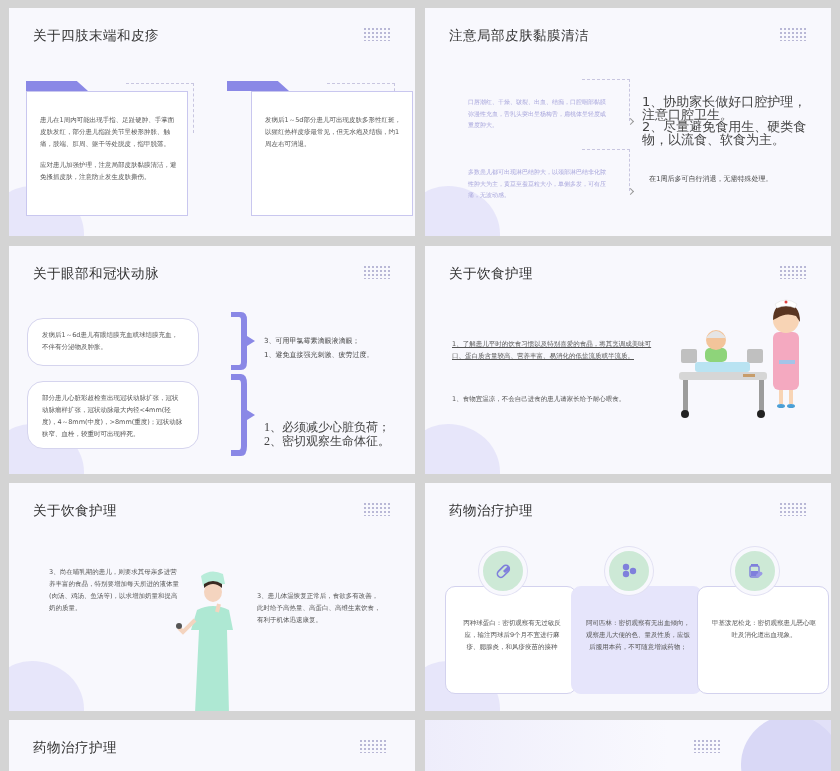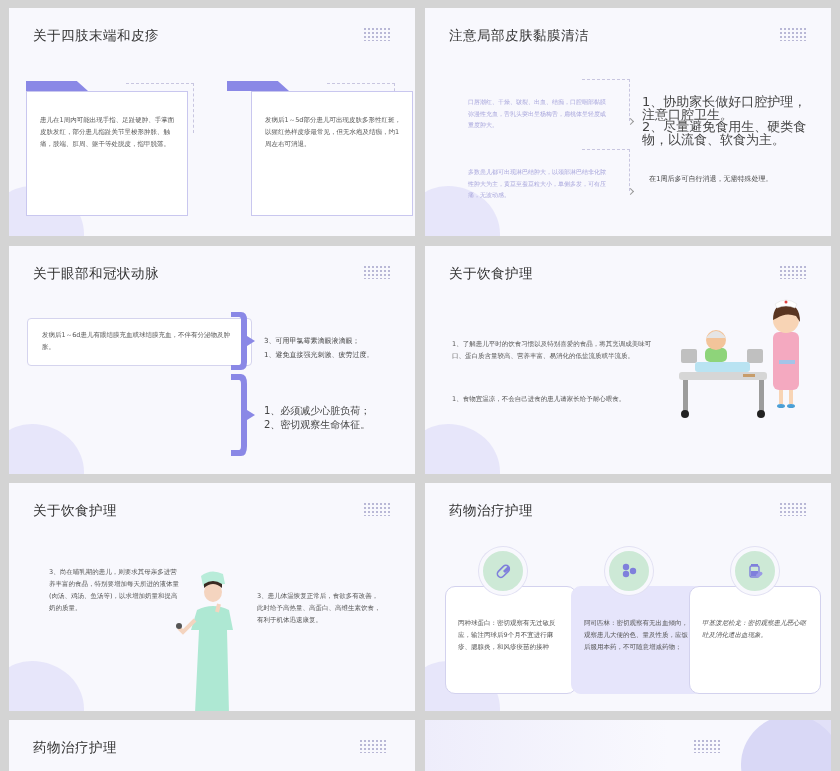--- a/index.html
+++ b/index.html
@@ -18,44 +18,45 @@
   .card1 { position: absolute; top: 83px; width: 162px; height: 125px; background: #fff; border: 1px solid #c9c7ef; }
   .tab1 { position: absolute; top: 73px; width: 62px; height: 10px; background: #8a88e6; clip-path: polygon(0 0, 82% 0, 100% 100%, 0 100%); }
   .dash1 { position: absolute; top: 75px; width: 68px; height: 50px; border-top: 1px dashed #c8c6e0; border-right: 1px dashed #c8c6e0; }
   .card1 .txt { position: absolute; left: 13px; right: 10px; top: 22px; }
 
   
   .bracket2 { position: absolute; width: 48px; height: 42px; border-top: 1px dashed #c8c6e0; border-right: 1px dashed #c8c6e0; }
   .bracket2::after { content: ""; position: absolute; right: -4px; bottom: -3px; width: 4px; height: 4px; border-top: 1px solid #999; border-right: 1px solid #999; transform: rotate(45deg); }
 
   
-  .box3 { position: absolute; left: 18px; width: 225px; background: #fff; border: 1px solid #d5d4ee; border-radius: 4px; }
+  .box3 { position: absolute; left: 18px; width: 172px; background: #fff; border: 1px solid #d5d4ee; border-radius: 16px; }
   .brace { position: absolute; left: 222px; width: 24px; }
   .brace svg { width: 100%; height: 100%; }
 
   
-  .mcard { position: absolute; top: 103px; width: 132px; height: 108px; border-radius: 10px; border: 1px solid #d3d2ee; background: #fff; }
+  .mcard { position: absolute; top: 103px; width: 132px; height: 108px; border-radius: 10px; border: 1px solid #d3d2ee; background: #fff; text-align: center; }
   .mcard.mid { background: #e6e5fb; border-color: #e6e5fb; }
   .mcircle { position: absolute; top: 64px; width: 48px; height: 48px; border-radius: 50%; background: #cde9d6; border: 4px solid #f8f8fd; box-shadow: 0 0 0 1px #e2e1f3; display: flex; align-items: center; justify-content: center; }
   .mcard .txt { position: absolute; left: 12px; right: 10px; top: 30px; }
 </style>
 </head>
 <body>
 
 <div class="grid">
 
   <div class="slide" style="left:9px;top:8px;">
     <div class="blob"></div>
     <div class="title">关于四肢末端和皮疹</div>
     <div class="dots"></div>
     <div class="dash1" style="left:117px;"></div>
     <div class="tab1" style="left:17px;"></div>
     <div class="card1" style="left:17px;">
       <div class="txt">
           <p>患儿在1周内可能出现手指、足趾硬肿、手掌面皮肤发红，部分患儿指趾关节呈梭形肿胀、触痛，肢端、肛周、躯干等处脱皮，指甲脱落。</p>
+          <p style="margin-top:9px">应对患儿加强护理，注意局部皮肤黏膜清洁，避免搔抓皮肤，注意防止发生皮肤撕伤。</p>
         </div>
     </div>
     <div class="dash1" style="left:318px;"></div>
     <div class="tab1" style="left:218px;"></div>
     <div class="card1" style="left:218px;margin-left:24px;">
       <div class="txt">
           <p>发病后1～5d部分患儿可出现皮肤多形性红斑，以猩红热样皮疹最常见，但无水疱及结痂，约1周左右可消退。</p>
         </div>
     </div>
   </div>
@@ -84,36 +85,39 @@
     </div>
     <div class="brace" style="top:66px;height:58px;">
       <svg viewBox="0 0 24 58" preserveAspectRatio="none">
           <path d="M0 0 H10 Q16 0 16 8 V24 L24 29 L16 34 V50 Q16 58 10 58 H0 V53 H8 Q10 53 10 50 V8 Q10 5 8 5 H0 Z" fill="#8a88e6"></path>
         </svg>
     </div>
     <div class="txt" style="position:absolute;left:255px;top:88px;font-size:7px;line-height:14px;color:#444;">
       <p>3、可用甲氯霉素滴眼液滴眼；</p>
       <p>1、避免直接强光刺激、疲劳过度。</p>
     </div>
+    <div class="box3" style="top:135px;height:68px;">
+      <div class="txt" style="position:absolute;left:14px;right:14px;top:10px;">部分患儿心脏彩超检查出现冠状动脉扩张，冠状动脉瘤样扩张，冠状动脉最大内径&lt;4mm(轻度)，4～8mm(中度)，&gt;8mm(重度)；冠状动脉狭窄、血栓，较重时可出现猝死。</div>
+    </div>
     <div class="brace" style="top:128px;height:82px;">
       <svg viewBox="0 0 24 82" preserveAspectRatio="none">
           <path d="M0 0 H10 Q16 0 16 10 V36 L24 41 L16 46 V72 Q16 82 10 82 H0 V76 H8 Q10 76 10 72 V10 Q10 6 8 6 H0 Z" fill="#8a88e6"></path>
         </svg>
     </div>
-    <div class="txt" style="position:absolute;left:255px;top:158px;font-size:10px;line-height:14px;color:#444;">
+    <div class="txt" style="position:absolute;left:255px;top:174px;font-size:12px;line-height:14px;color:#444;font-family:Liberation Serif, serif;">
       <p>1、必须减少心脏负荷；</p>
       <p>2、密切观察生命体征。</p>
     </div>
   </div>
 
   <div class="slide" style="left:425px;top:246px;">
     <div class="blob"></div>
     <div class="title">关于饮食护理</div>
     <div class="dots"></div>
-    <div class="txt" style="position:absolute;left:27px;top:92px;width:205px;">1、了解患儿平时的饮食习惯以及特别喜爱的食品，将其烹调成美味可口、蛋白质含量较高、营养丰富、易消化的低盐流质或半流质。</div>
+    <div class="txt" style="position:absolute;left:27px;top:92px;width:205px;text-decoration:underline;">1、了解患儿平时的饮食习惯以及特别喜爱的食品，将其烹调成美味可口、蛋白质含量较高、营养丰富、易消化的低盐流质或半流质。</div>
     <div class="txt" style="position:absolute;left:27px;top:147px;width:215px;">1、食物宜温凉，不会自己进食的患儿请家长给予耐心喂食。</div>
     <svg style="position:absolute;left:244px;top:46px;" width="140" height="130" viewBox="0 0 140 130">
       <rect x="10" y="80" width="88" height="8" rx="3" fill="#d6d6d6"></rect>
       <rect x="14" y="88" width="5" height="32" fill="#9c9c9c"></rect>
       <rect x="90" y="88" width="5" height="32" fill="#9c9c9c"></rect>
       <circle cx="16" cy="122" r="4" fill="#222"></circle>
       <circle cx="92" cy="122" r="4" fill="#222"></circle>
       <rect x="12" y="57" width="16" height="14" rx="2" fill="#c0c0c0"></rect>
       <rect x="78" y="57" width="16" height="14" rx="2" fill="#c0c0c0"></rect>
       <rect x="26" y="70" width="55" height="10" rx="3" fill="#b9e3f2"></rect>
@@ -155,21 +159,21 @@
     <div class="blob"></div>
     <div class="title">药物治疗护理</div>
     <div class="dots"></div>
 
     <div class="mcard" style="left:20px;">
       <div class="txt">丙种球蛋白：密切观察有无过敏反应，输注丙球后9个月不宜进行麻疹、腮腺炎，和风疹疫苗的接种</div>
     </div>
     <div class="mcard mid" style="left:146px;">
       <div class="txt">阿司匹林：密切观察有无出血倾向，观察患儿大便的色、量及性质，应饭后服用本药，不可随意增减药物；</div>
     </div>
-    <div class="mcard" style="left:264px;font-style:italic;">
+    <div class="mcard" style="left:272px;">
       <div class="txt">甲基泼尼松龙：密切观察患儿恶心呕吐及消化道出血现象。</div>
     </div>
 
     <div class="mcircle" style="left:54px;">
       <svg width="20" height="20" viewBox="0 0 20 20">
           <rect x="3" y="7" width="14" height="7" rx="3.5" transform="rotate(-45 10 10)" fill="none" stroke="#7f7fdc" stroke-width="1.6"></rect>
           <path d="M10 10 L15 5 Q18 6 16 9 L12 12 Z" fill="#7f7fdc"></path>
         </svg>
     </div>
     <div class="mcircle" style="left:180px;">

